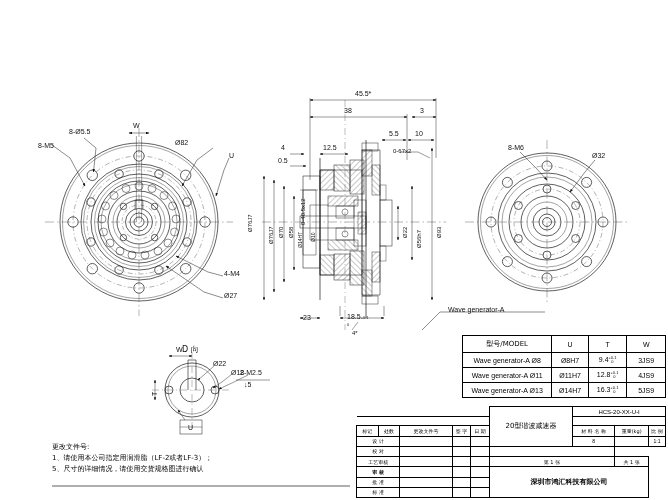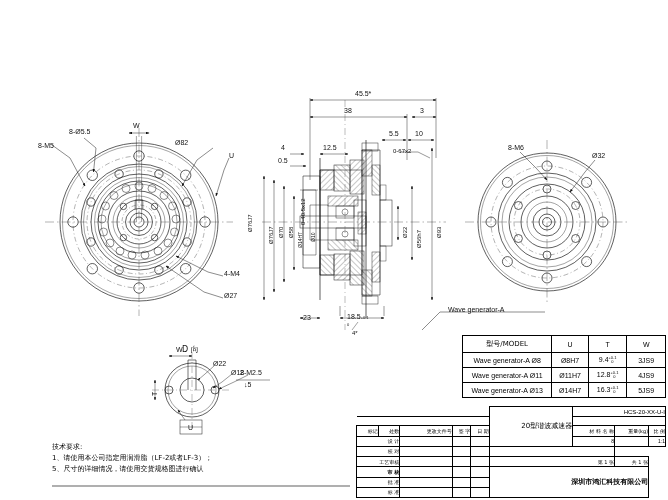--- a/index.html
+++ b/index.html
@@ -12,21 +12,21 @@
   .lbl.s5{font-size:5px;}
   .lbl.s8{font-size:8px;}
   .vert{transform:rotate(-90deg);transform-origin:0 0;}
   .tol{position:relative;display:inline-block;font-size:7px;}
   .cn{font-family:"DejaVu Sans",sans-serif;margin-top:10px;}
   table{border-collapse:collapse;}
   .mtable{position:absolute;left:462px;top:335px;width:204px;font-size:7px;}
   .mtable td,.mtable th{border:1px solid #000;text-align:center;padding:3px 1px;font-weight:normal;}
   .tblock{position:absolute;left:356px;top:406px;width:310px;height:92px;font-size:5px;}
   .tblock table{width:100%;height:100%;}
-  .tblock td{border:1px solid #000;text-align:right;padding:0;font-size:5px;}
+  .tblock td{border:1px solid #000;text-align:center;padding:0;font-size:5px;}
   .req{position:absolute;left:52px;top:432px;font-size:7px;line-height:1.55;}
 </style>
 </head>
 <body>
 
 <div id="sheet">
 
 <svg id="dwg" viewBox="0 0 668 500">
   <defs>
     <pattern id="hatchA" width="4" height="4" patternTransform="rotate(45)" patternUnits="userSpaceOnUse">
@@ -427,18 +427,18 @@
       <td colspan="2" class="cn">标 准</td>
       <td></td>
             <td></td>
             <td></td>
     </tr>
   </tbody>
       </table>
 </div>
 
 <div class="req cn">
-  <div>技术要求:</div>
+  <div>更改文件号:</div>
   <div>1、请使用本公司指定用润滑脂（LF-2或者LF-3）；</div>
   <div>5、尺寸的详细情况，请使用交货规格图进行确认</div>
 </div>
 
 </div>
 
 </body></html>

